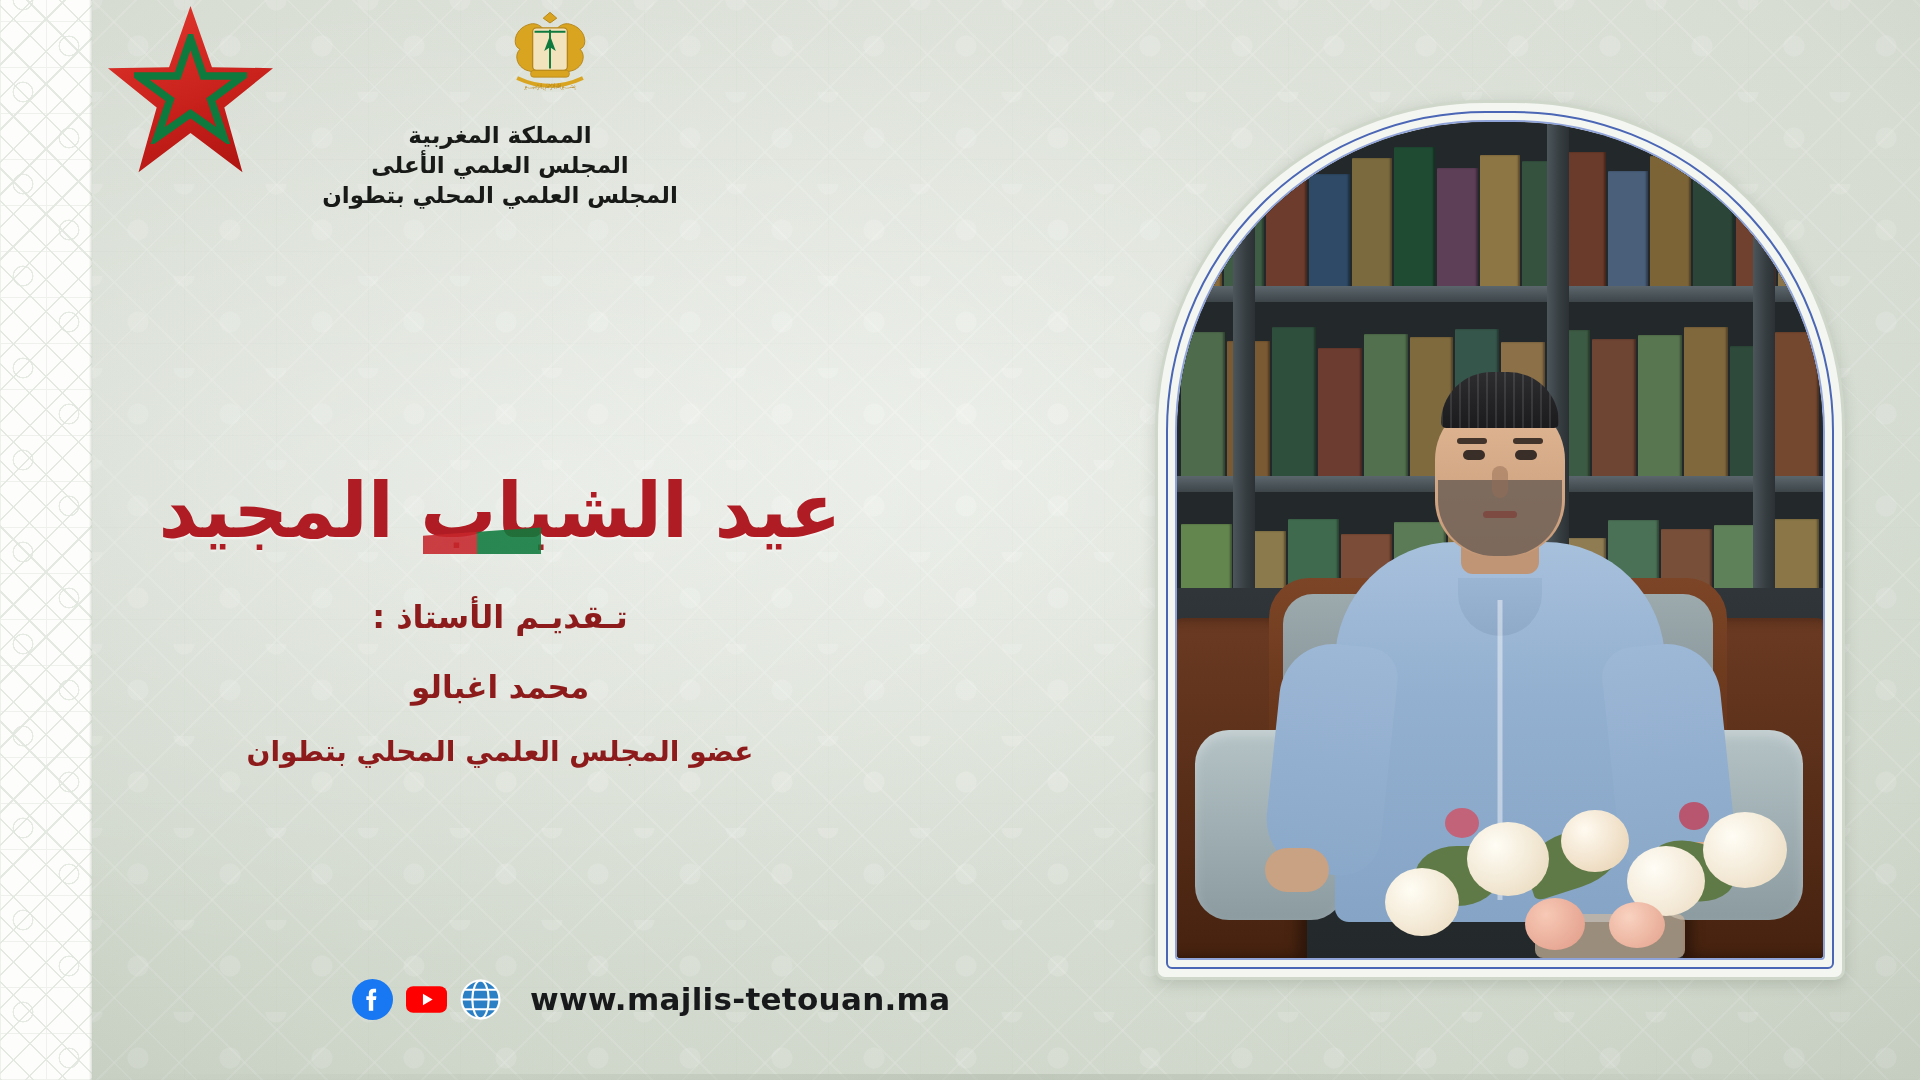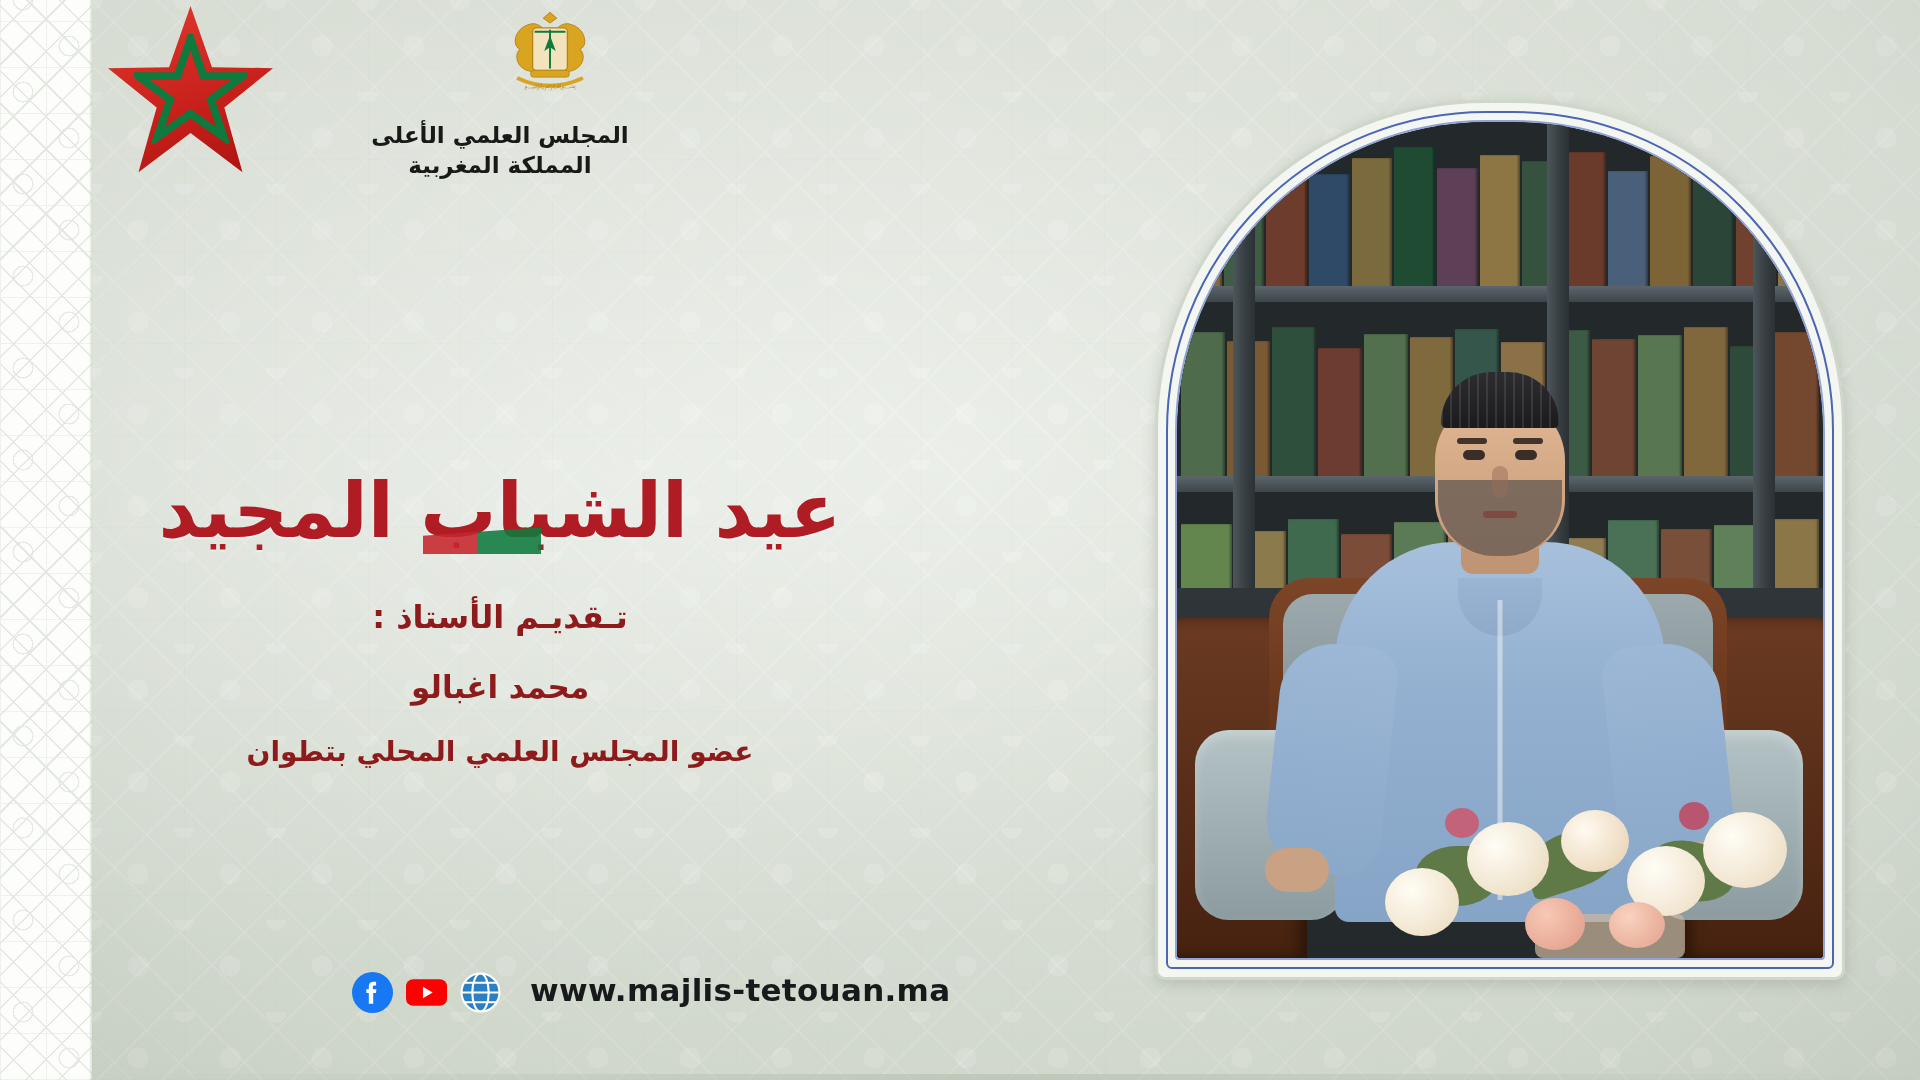--- a/index.html
+++ b/index.html
@@ -128,21 +128,21 @@
     position:absolute; left:120px; top:598px; width:760px;
     text-align:center; direction:rtl; color:#8e1b1b;
   }
   #presenter .pl1{ font-size:32px; font-weight:bold; letter-spacing:1px; }
   #presenter .pl2{ font-size:31px; font-weight:bold; margin-top:33px; }
   #presenter .pl3{ font-size:28px; font-weight:bold; margin-top:30px; }
 
   
   #footer{
     position:absolute; left:352px; top:972px; height:54px;
-    display:flex; gap:13px;
+    display:flex; align-items:center; gap:13px;
   }
   .ic{ width:41px; height:41px; border-radius:50%; display:block; position:relative; flex:0 0 auto; }
   .ic svg{ width:100%; height:100%; display:block; }
   #siteUrl{
     font-size:31px; font-weight:bold; color:#17191a; margin-left:16px;
     letter-spacing:.3px; white-space:nowrap;
   }
 
   
   #photoWrap{
@@ -251,22 +251,23 @@
       <rect x="42" y="18" width="36" height="44" rx="4" fill="#f2e3bd" stroke="#b5851a" stroke-width="1.4"></rect>
       <path d="M44 22 h32 M60 20 v40" stroke="#0f7a3d" stroke-width="2" fill="none"></path>
       <path d="M60 26 l6 16 -6 -4 -6 4 z" fill="#0f7a3d"></path>
       <rect x="40" y="62" width="40" height="7" rx="3" fill="#d9a521" stroke="#b5851a" stroke-width=".8"></rect>
       <path d="M26 70 q34 16 68 0" stroke="#d9a521" stroke-width="4" fill="none"></path>
       <text x="60" y="80" font-size="7" text-anchor="middle" fill="#b5851a" font-family="DejaVu Sans, sans-serif">﷽</text>
     </svg>
   </div>
 
   <div id="headerText">
+    <div class="hl">المملكة المغربية</div>
     <div class="hl">المجلس العلمي الأعلى</div>
-    <div class="hl">المملكة المغربية</div>
+    <div class="hl">المجلس العلمي المحلي بتطوان</div>
   </div>
 
 
   <div id="presenter">
     <div class="pl1">تـقديـم الأستاذ :</div>
     <div class="pl2">محمد اغبالو</div>
     <div class="pl3">عضو المجلس العلمي المحلي بتطوان</div>
   </div>
 
   <div id="mainTitle">

